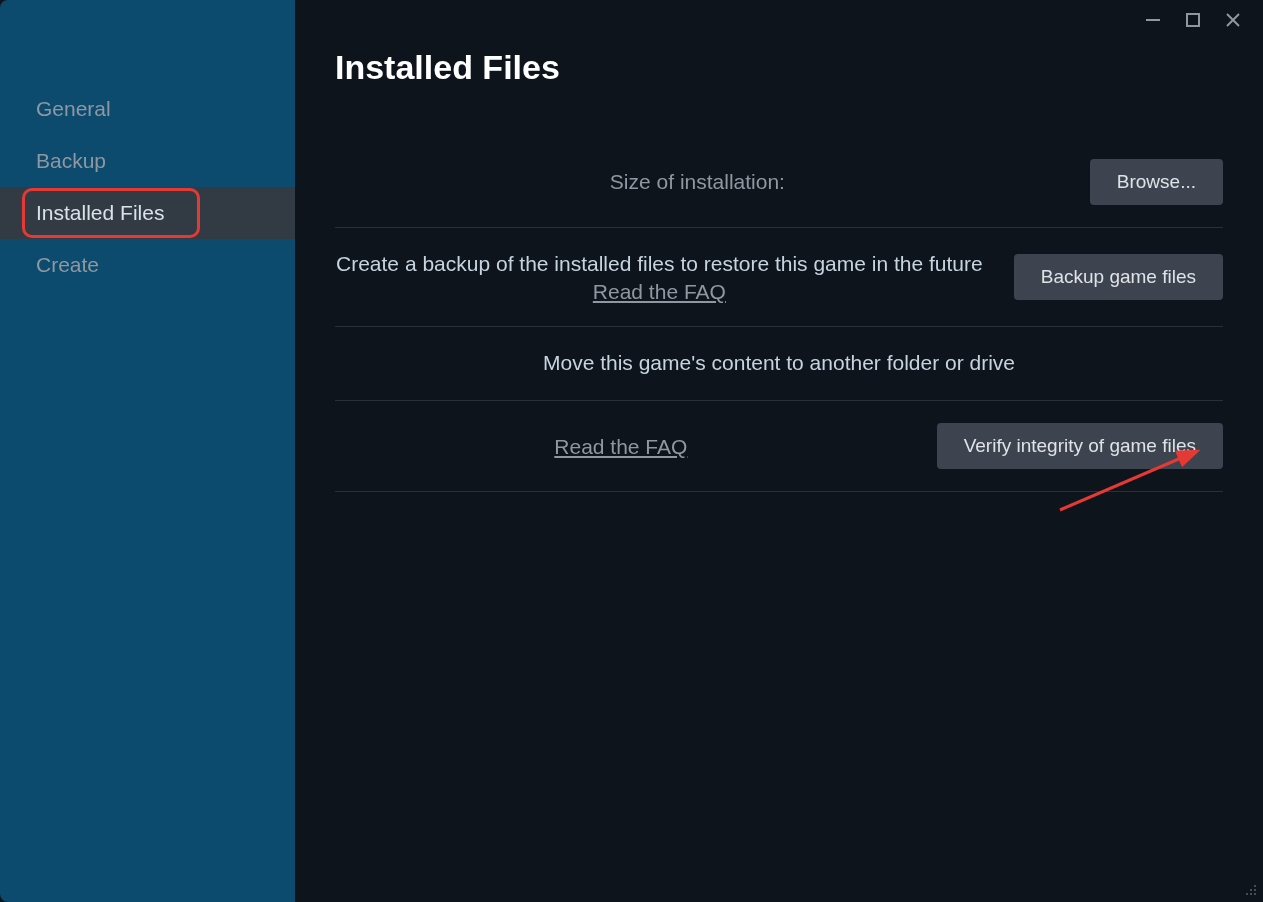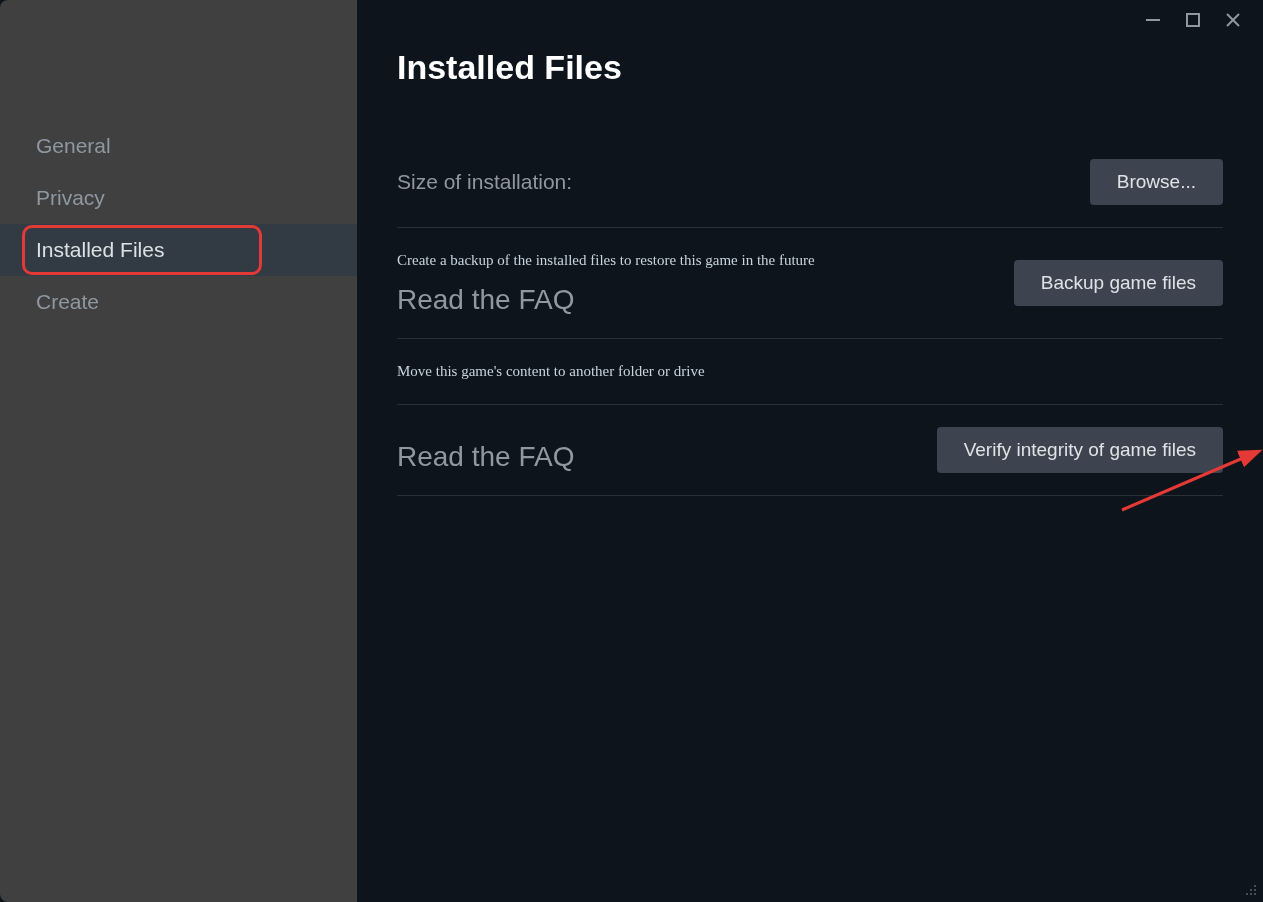--- a/index.html
+++ b/index.html
@@ -32,23 +32,23 @@
       justify-content: center;
       cursor: pointer;
     }
     .titlebar-btn svg { display: block; }
     .container {
       display: flex;
       width: 100%;
       height: 100%;
     }
     .sidebar {
-      width: 357px;
-      background: #404040;
-      padding-top: 120px;
+      width: 295px;
+      background: #0c4a6e;
+      padding-top: 83px;
       flex-shrink: 0;
     }
     .sidebar-item {
       padding: 14px 36px;
       font-size: 21px;
       color: #8f98a0;
       cursor: pointer;
       position: relative;
     }
     .sidebar-item.active {
@@ -79,36 +79,37 @@
     .row {
       display: flex;
       justify-content: space-between;
       align-items: center;
       padding: 22px 0;
       border-bottom: 1px solid #2a3038;
       gap: 30px;
     }
     .row-text {
       flex: 1;
+      text-align: center;
     }
     .row-label {
       font-size: 21px;
       color: #8f98a0;
     }
     .row-desc {
-      font-size: 15px;
+      font-size: 21px;
       color: #c6d4df;
       line-height: 1.35;
-      font-family: Liberation Serif, serif;
     }
     .row-faq {
-      font-size: 28px;
+      font-size: 21px;
       color: #8f98a0;
-      cursor: pointer;
-      margin-top: 14px;
+      text-decoration: underline;
+      cursor: pointer;
+      margin-top: 2px;
       display: inline-block;
     }
     .btn {
       background: #3d4450;
       color: #dfe3e6;
       border: none;
       padding: 12px 27px;
       font-size: 19px;
       border-radius: 4px;
       cursor: pointer;
@@ -149,21 +150,21 @@
       </svg>
   </div>
 </div>
 
 <div class="container">
   <div class="sidebar">
     <div class="sidebar-item">
       <span>General</span>
     </div>
     <div class="sidebar-item">
-      <span>Privacy</span>
+      <span>Backup</span>
     </div>
     <div class="sidebar-item active">
       <span>Installed Files</span>
       <div class="sidebar-highlight"></div>
     </div>
     <div class="sidebar-item">
       <span>Create</span>
     </div>
   </div>
 

